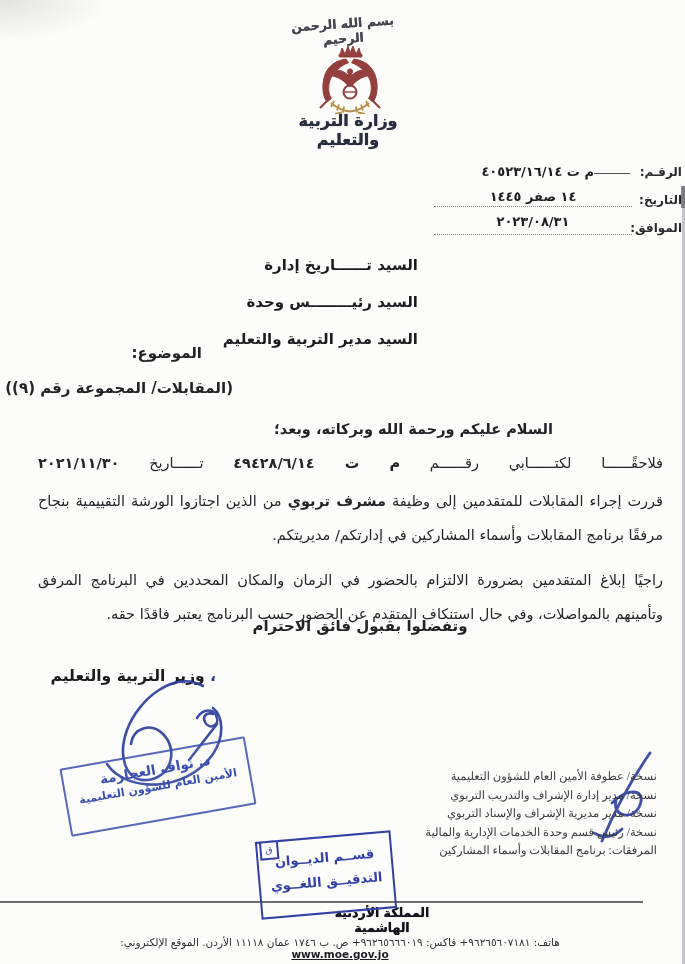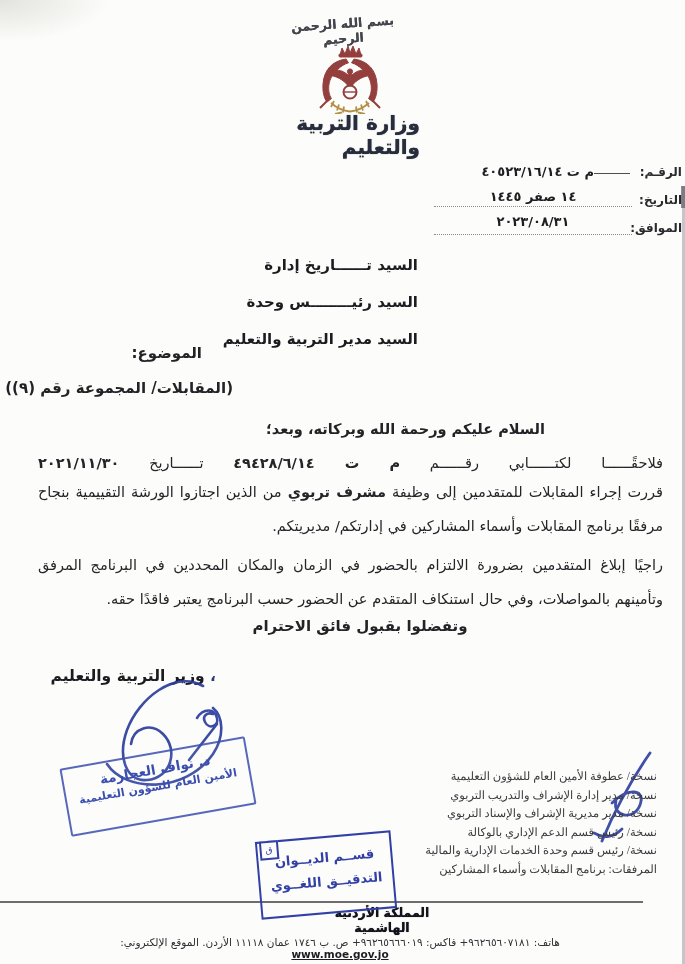--- a/index.html
+++ b/index.html
@@ -4,46 +4,46 @@
 <style>
   html,body{margin:0;padding:0;background:#e9e9e7;}
   .page{position:relative;width:685px;height:964px;margin:0 auto;background:#fcfcfa;overflow:hidden;
         font-family:"DejaVu Sans",sans-serif;color:#232327;}
   .abs{position:absolute;}
   .ar{direction:rtl;font-family:"DejaVu Sans",sans-serif;}
 
   
   .bismillah{top:16px;left:286px;width:114px;text-align:center;font-size:12.5px;font-weight:bold;
              color:#45454e;transform:rotate(-4deg);text-shadow:0 0 .6px #45454e;}
-  .ministry-name{top:111px;left:276px;width:144px;font-size:20px;font-weight:bold;
+  .ministry-name{top:111px;left:276px;width:144px;text-align:center;font-size:16px;font-weight:bold;
              color:#272d3c;text-shadow:0 0 .8px #272d3c;letter-spacing:.5px;}
 
   
   .ref{top:158px;right:3px;width:248px;}
   .ref-row{display:flex;direction:rtl;align-items:flex-end;height:21px;margin-bottom:7px;}
   .ref-label{width:50px;font-size:12px;font-weight:600;color:#2a2a2e;flex:none;}
   .ref-dash{width:36px;border-top:1.5px solid #4f4f52;margin:0 2px 5px 0;align-self:flex-end;}
   .ref-cell{flex:1;border-bottom:1px dotted #8b8b8e;text-align:center;padding-bottom:1px;}
   .ref-val{font-size:13px;font-weight:bold;color:#1d1d22;white-space:nowrap;}
   .raise{position:relative;top:-3px;}
 
   
   .addr{top:247px;right:267px;width:170px;text-align:right;font-size:15px;font-weight:bold;
         line-height:37px;color:#1b1b20;white-space:nowrap;}
 
   .subject-label{top:344px;right:483px;font-size:15px;font-weight:bold;}
   .subject-value{top:379px;right:452px;font-size:15px;font-weight:bold;white-space:nowrap;}
 
-  .greeting{top:421px;right:140px;font-size:14.5px;font-weight:bold;white-space:nowrap;}
+  .greeting{top:421px;right:132px;font-size:14.5px;font-weight:bold;white-space:nowrap;}
 
   
   .body-block{top:450px;left:38px;right:22px;font-size:14.5px;color:#242429;}
   .p1{text-align:justify;text-align-last:justify;line-height:26px;white-space:normal;}
-  .p2{text-align:justify;line-height:33.5px;}
-  .p3{margin-top:6px;text-align:justify;line-height:33.5px;}
+  .p2{margin-top:9px;text-align:justify;line-height:33.5px;}
+  .p3{margin-top:12px;text-align:justify;line-height:33.5px;}
 
   .closing{top:617px;left:100px;width:520px;text-align:center;font-size:15px;font-weight:bold;}
 
   .minister-line{top:660px;left:34px;width:182px;text-align:right;font-size:15.5px;font-weight:bold;
                  white-space:nowrap;color:#1b1b20;margin-top:7px;}
   .pen-mark{color:#2c3a7d;font-weight:bold;}
 
   
   .name-stamp{top:752px;left:64px;width:184px;height:58px;border:2px solid rgba(58,77,176,.85);
               border-radius:2px;transform:rotate(-10deg);color:#3a4db0;text-align:center;
@@ -181,21 +181,20 @@
         <path d="M24 58 C40 42 58 44 52 60 C46 76 24 72 28 56"></path>
         <path d="M6 88 c10 6 20 4 28 -4"></path>
       </g>
     </svg>
   </div>
 
   <div class="abs ar cc">
     <div>نسخة/ عطوفة الأمين العام للشؤون التعليمية</div>
     <div>نسخة/ مدير إدارة الإشراف والتدريب التربوي</div>
     <div>نسخة/ مدير مديرية الإشراف والإسناد التربوي</div>
-    <div>نسخة/ رئيس قسم الدعم الإداري بالوكالة</div>
     <div>نسخة/ رئيس قسم وحدة الخدمات الإدارية والمالية</div>
     <div>المرفقات: برنامج المقابلات وأسماء المشاركين</div>
   </div>
 
   <div class="abs ar diwan-stamp">
     <div class="diwan-tab">ق</div>
     <div class="l1">قســم الديــوان</div>
     <div class="l2">التدقيــق اللغــوي</div>
   </div>
 

